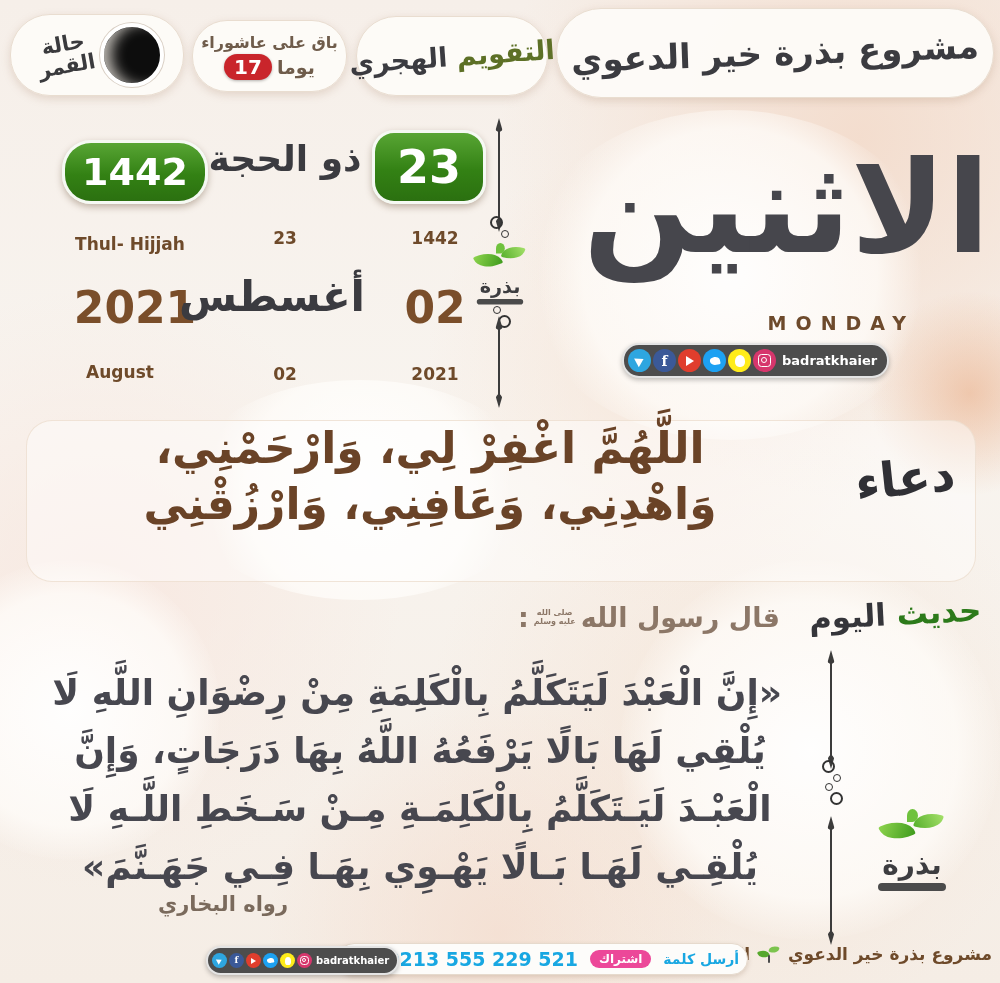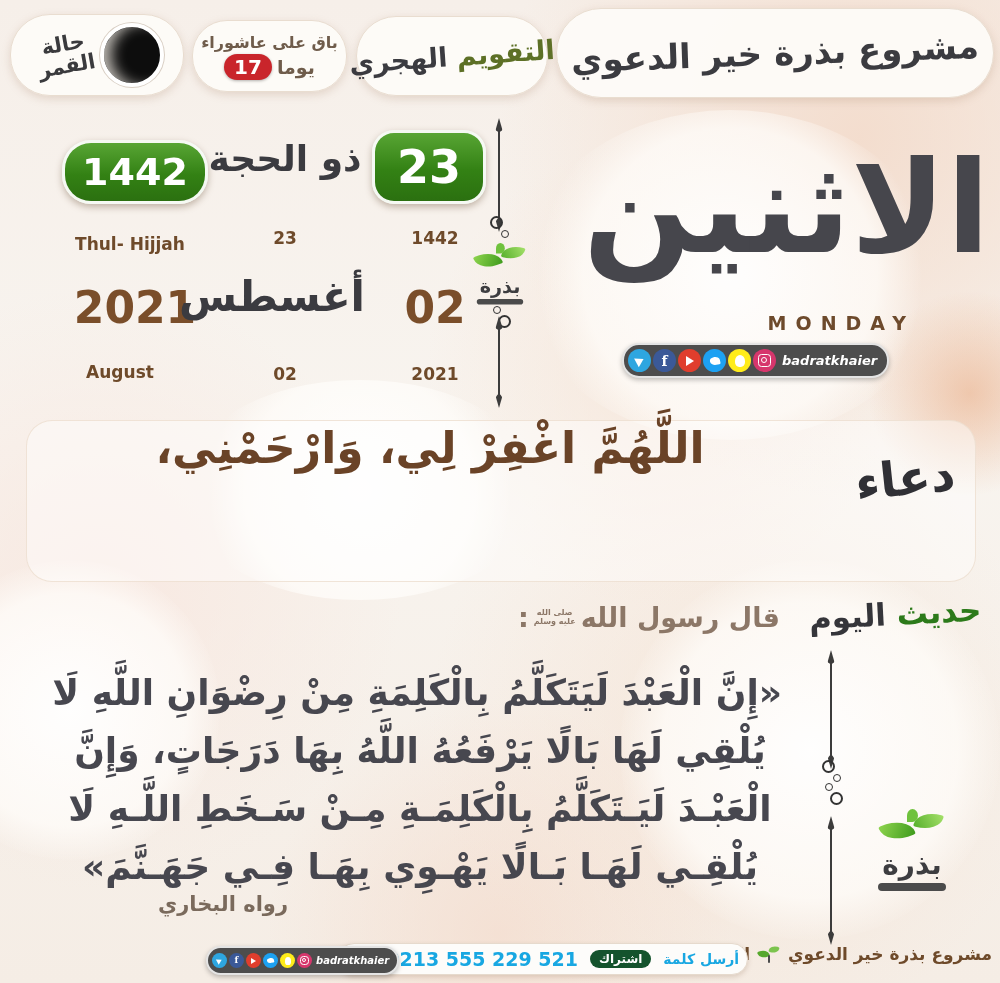--- a/index.html
+++ b/index.html
@@ -57,38 +57,38 @@
   .tri{width:0;height:0;border-left:8px solid #fff;border-top:5px solid transparent;border-bottom:5px solid transparent;}
   .plane{transform:rotate(-28deg);}
   .fletter{color:#fff;font-family:"DejaVu Serif",serif;font-weight:bold;font-size:14px;line-height:1;}
   .bird{width:10px;height:8px;background:#fff;border-radius:65% 75% 20% 80%;transform:rotate(-12deg);}
   .ghost{width:10px;height:12px;background:#fff;border-radius:50% 50% 42% 42%;}
   .cam{width:11px;height:11px;border:1.6px solid #fff;border-radius:3.5px;position:relative;}
   .cam::after{content:'';position:absolute;top:2px;left:2px;width:4px;height:4px;border:1.3px solid #fff;border-radius:50%;}
   .social-pill{position:absolute;background:#4d4d4d;border-radius:17px;display:flex;align-items:center;
     box-shadow:0 2px 5px rgba(0,0,0,.25);border:2px solid rgba(255,255,255,.85);}
   .social-pill .ic{width:23px;height:23px;margin-left:2px;}
-  .social-pill .handle{color:#fff;font-weight:bold;font-size:13px;padding:0 8px 0 6px;font-style:italic;}
+  .social-pill .handle{color:#fff;font-weight:bold;font-size:13px;padding:0 8px 0 6px;}
   .footer-social .ic{width:15px;height:15px;margin-left:2px;}
   .footer-social .handle{font-size:10px;padding:0 6px 0 4px;}
   .footer-social .tri{border-left-width:5px;border-top-width:3px;border-bottom-width:3px;}
   .footer-social .fletter{font-size:9px;}
   .footer-social .bird{width:7px;height:5px;}
   .footer-social .ghost{width:6px;height:8px;}
   .footer-social .cam{width:7px;height:7px;border-width:1.2px;}
   .footer-social .cam::after{width:2px;height:2px;top:1px;left:1px;border-width:1px;}
   
   .dua-panel{position:absolute;left:26px;top:420px;width:948px;height:160px;border-radius:26px;
     background:rgba(255,255,255,.45);border:1px solid rgba(236,221,206,.8);}
   
   .seal{display:inline-flex;flex-direction:column;font-size:8px;line-height:1.1;color:#8c7767;font-weight:bold;text-align:center;margin:0 5px;}
   
   .contact-pill{position:absolute;background:#fdfcfa;border:1px solid #e6dacd;border-radius:16px;
     display:flex;align-items:center;box-shadow:0 2px 5px rgba(160,130,105,.3);}
-  .sub-badge{background:#14532d;color:#fff;font-weight:bold;font-size:12px;border-radius:10px;padding:2px 9px;margin:0 6px;}
+  .sub-badge{background:#ec4899;color:#fff;font-weight:bold;font-size:12px;border-radius:10px;padding:2px 9px;margin:0 6px;}
   .mini-sprout{position:relative;width:22px;height:20px;display:inline-block;}
   .mini-sprout .ml{position:absolute;left:0;top:6px;width:11px;height:8px;background:#56a82d;border-radius:2px 100% 2px 100%;transform:rotate(-22deg);}
   .mini-sprout .mr{position:absolute;right:1px;top:2px;width:10px;height:7px;background:#7cc44e;border-radius:100% 2px 100% 2px;transform:rotate(14deg);}
   .mini-sprout .ms{position:absolute;left:10px;top:11px;width:2px;height:8px;background:#4b4b4b;border-radius:2px;}
 </style>
 </head>
 <body>
 
 <div class="canvas">
 
@@ -179,20 +179,21 @@
     <span class="ic ic-ig">
         <span class="cam"></span>
       </span>
     <span class="handle">badratkhaier</span>
   </div>
 
   <div class="dua-panel"></div>
   <div class="abs callig rtl" style="left:845px;top:450px;width:120px;text-align:center;font-size:48px;color:#303035;transform:rotate(-6deg);">دعاء</div>
   <div class="abs rtl" style="left:140px;top:420px;width:580px;text-align:center;font-size:44px;font-weight:bold;color:#6a4327;line-height:56px;">
     <div>اللَّهُمَّ اغْفِرْ لِي، وَارْحَمْنِي،</div>
+    <div>وَاهْدِنِي، وَعَافِنِي، وَارْزُقْنِي</div>
   </div>
 
   <div class="abs rtl" style="left:798px;top:596px;width:194px;text-align:center;font-size:31px;font-weight:bold;transform:rotate(-3deg);white-space:nowrap;">
     <span style="color:#2c7a1a;">حديث</span>
     <span style="color:#35353a;">اليوم</span>
   </div>
 
   <div class="abs rtl" style="left:420px;top:602px;width:360px;display:flex;align-items:center;justify-content:flex-start;font-size:27px;font-weight:bold;color:#8c7767;">
     <span>قال رسول الله</span>
     <span class="seal">

